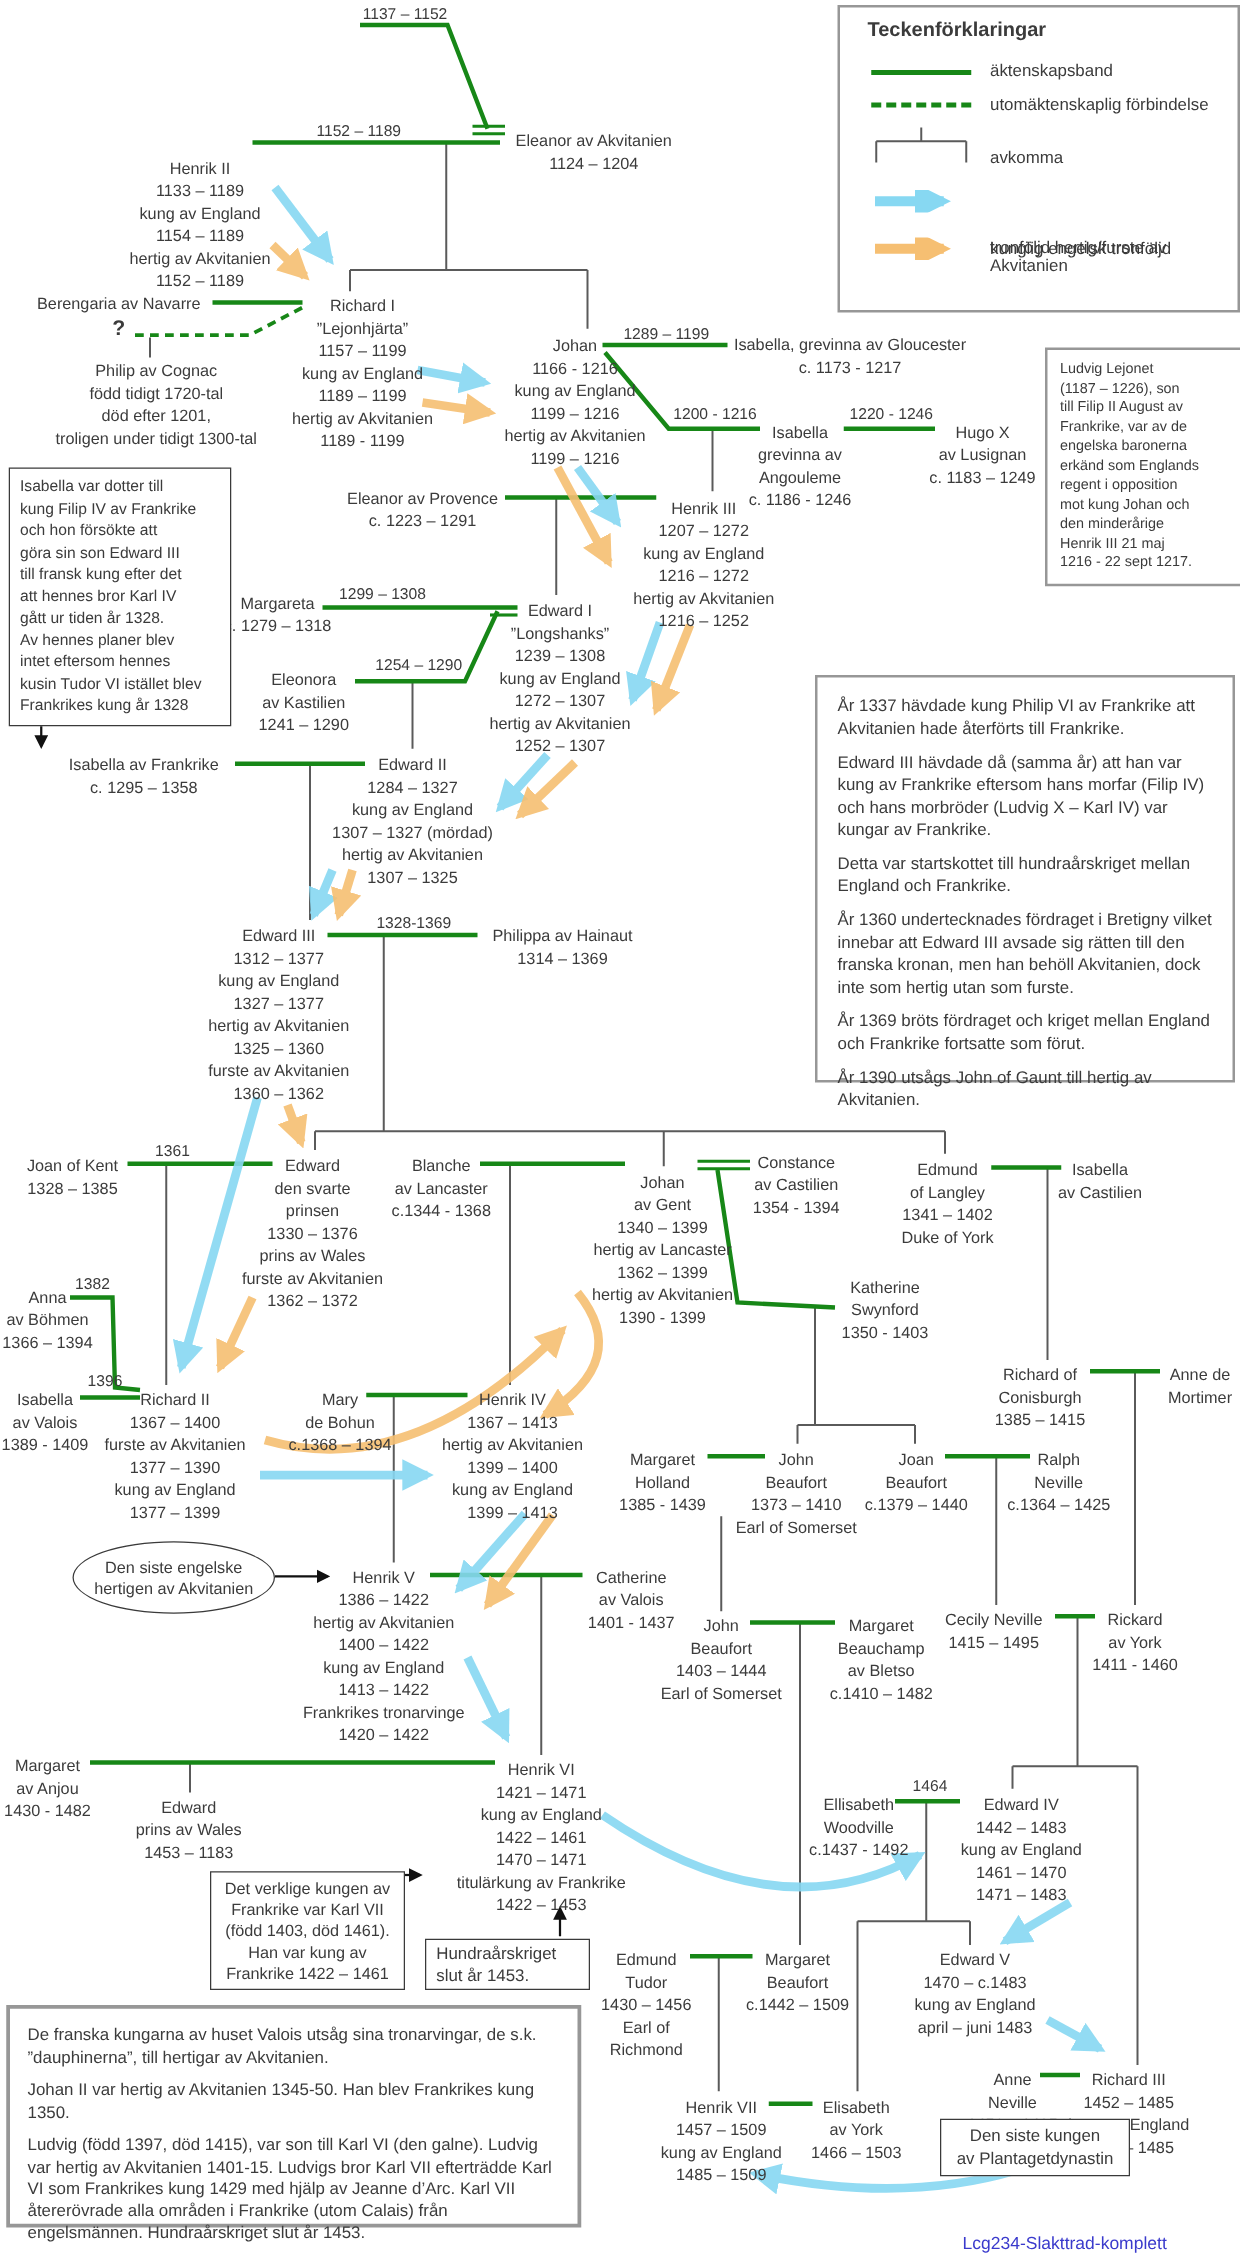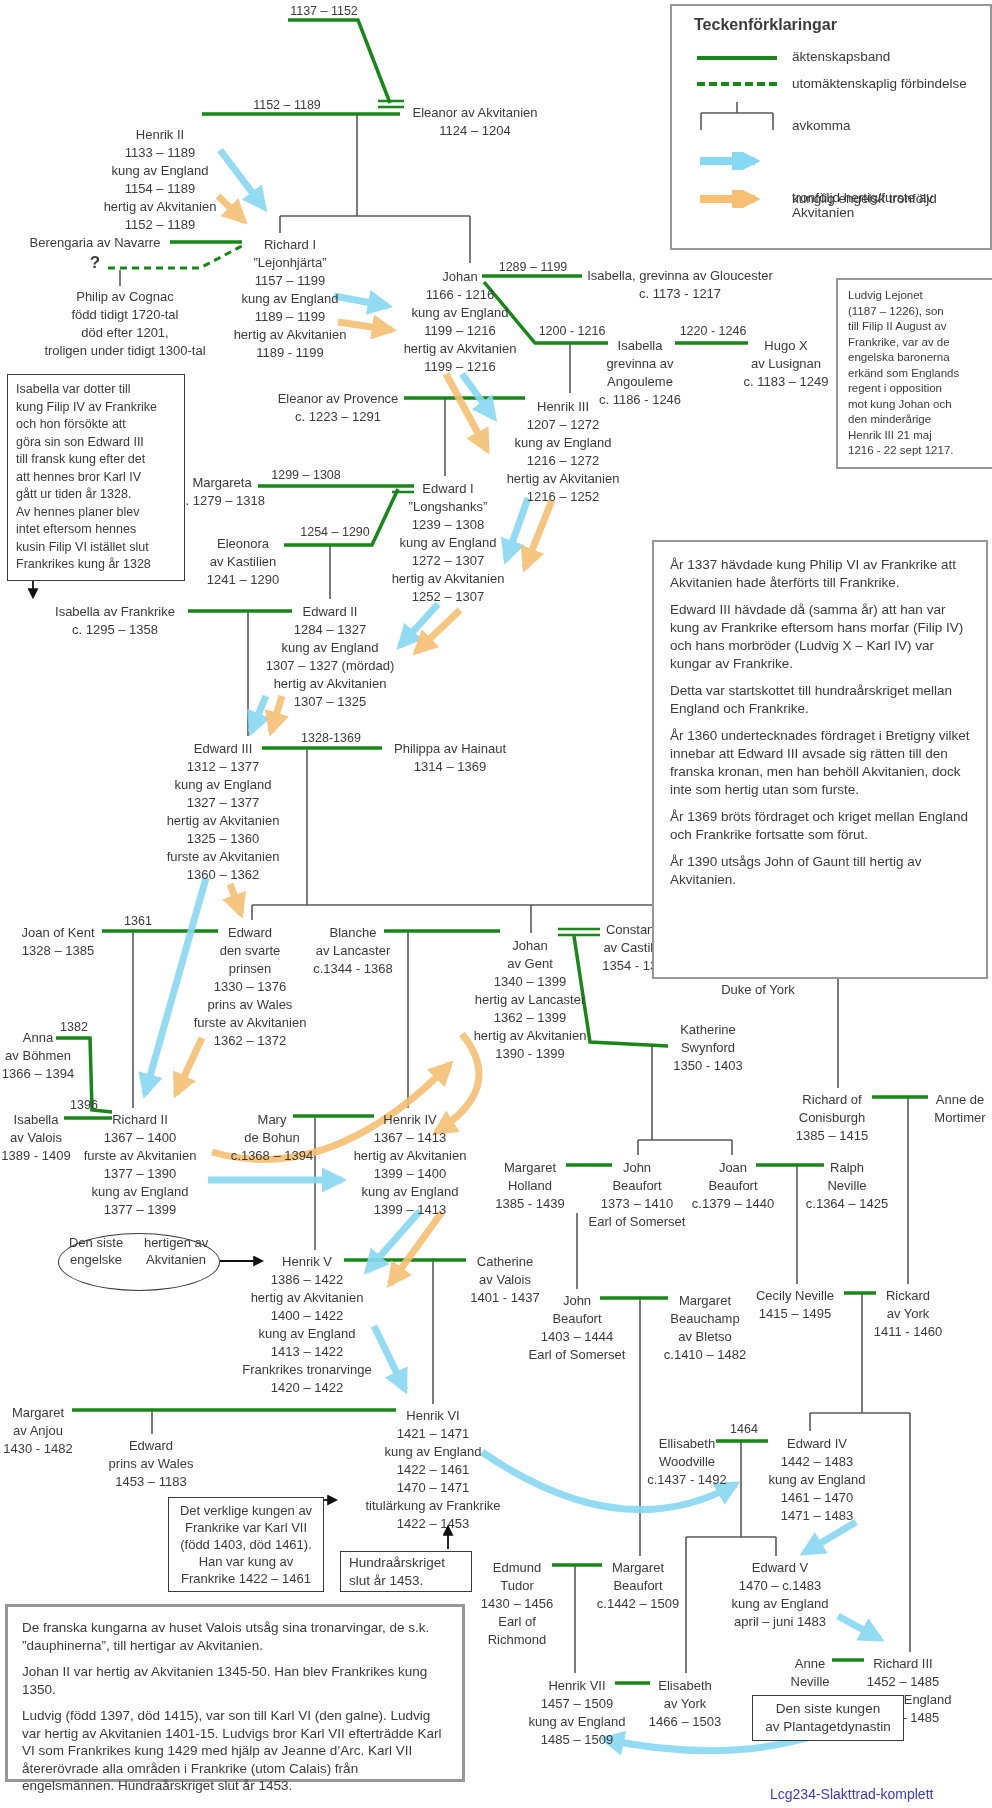--- a/index.html
+++ b/index.html
@@ -14,27 +14,27 @@
   .grey-box{border:2px solid #979797;}
   .dark-box{border:1.5px solid #3a3a3a;}
   .box p{margin:0 0 9px 0;}
   .box p:last-child{margin-bottom:0;}
   #legend-box{left:670px;top:4px;width:318px;height:242px;}
   .legend-title{position:absolute;left:22px;top:10px;font-size:16px;font-weight:bold;}
   .legend-label{position:absolute;left:120px;font-size:13.5px;white-space:pre-line;}
   .sample{position:absolute;left:25px;}
   #ludvig-box{left:836px;top:278px;width:148px;padding:8px 10px;font-size:11.5px;line-height:15.5px;}
   #isabella-box{left:7px;top:374px;width:160px;padding:6px 8px;font-size:12.5px;line-height:17.5px;}
-  #ar1337-box{left:652px;top:540px;width:336px;height:439px;padding:14px 16px;font-size:13.5px;line-height:18px;box-sizing:border-box;}
+  #ar1337-box{left:652px;top:540px;width:336px;height:326px;padding:14px 16px;font-size:13.5px;line-height:18px;box-sizing:border-box;}
   #bottom-box{left:5px;top:1604px;width:460px;height:178px;padding:12px 14px;font-size:13.5px;line-height:17.5px;box-sizing:border-box;border-width:3px;}
   #verklige-box{left:168px;top:1497px;width:150px;padding:4px 2px;font-size:13px;line-height:17px;text-align:center;}
   #hundra-box{left:340px;top:1551px;width:114px;padding:2px 8px;font-size:13.5px;line-height:17.5px;}
   #plantaget-box{left:752px;top:1695px;width:150px;padding:4px 0;font-size:13.5px;line-height:18px;text-align:center;}
   #ellipse{position:absolute;left:58px;top:1233px;width:160px;height:56px;border:1.5px solid #3a3a3a;
-           border-radius:50%;z-index:2;display:flex;flex-direction:row;justify-content:center;
+           border-radius:50%;z-index:2;display:flex;flex-direction:column;justify-content:center;
            text-align:center;font-size:13px;line-height:17px;background:#fff;}
   #footer-link{position:absolute;left:770px;top:1786px;font-size:14px;color:#3a3acc;z-index:2;cursor:pointer;}
 </style>
 </head>
 <body>
 
 <div id="stage">
 
 <svg id="wires" width="992" height="1808" viewBox="0 0 992 1808">
   <defs>
@@ -527,21 +527,21 @@
 <div id="isabella-box" class="box dark-box">
       <div>Isabella var dotter till</div>
       <div>kung Filip IV av Frankrike</div>
       <div>och hon försökte att</div>
       <div>göra sin son Edward III</div>
       <div>till fransk kung efter det</div>
       <div>att hennes bror Karl IV</div>
       <div>gått ur tiden år 1328.</div>
       <div>Av hennes planer blev</div>
       <div>intet eftersom hennes</div>
-      <div>kusin  Filip VI istället slut</div>
+      <div>kusin  Tudor VI istället blev</div>
       <div>Frankrikes kung år 1328</div>
     </div>
 <div id="ar1337-box" class="box grey-box">
       <p>År 1337 hävdade kung Philip VI av Frankrike att Akvitanien hade återförts till Frankrike.</p>
       <p>Edward III hävdade då (samma år) att han var kung av Frankrike eftersom hans morfar (Filip IV) och hans morbröder (Ludvig X – Karl IV) var kungar av Frankrike.</p>
       <p>Detta var startskottet till hundraårskriget mellan England och Frankrike.</p>
       <p>År 1360 undertecknades fördraget i Bretigny vilket innebar att Edward III avsade sig rätten till den franska kronan, men han behöll Akvitanien, dock inte som hertig utan som furste.</p>
       <p>År 1369 bröts fördraget och kriget mellan England och Frankrike fortsatte som förut.</p>
       <p>År 1390 utsågs John of Gaunt till hertig av Akvitanien.</p>
     </div>

